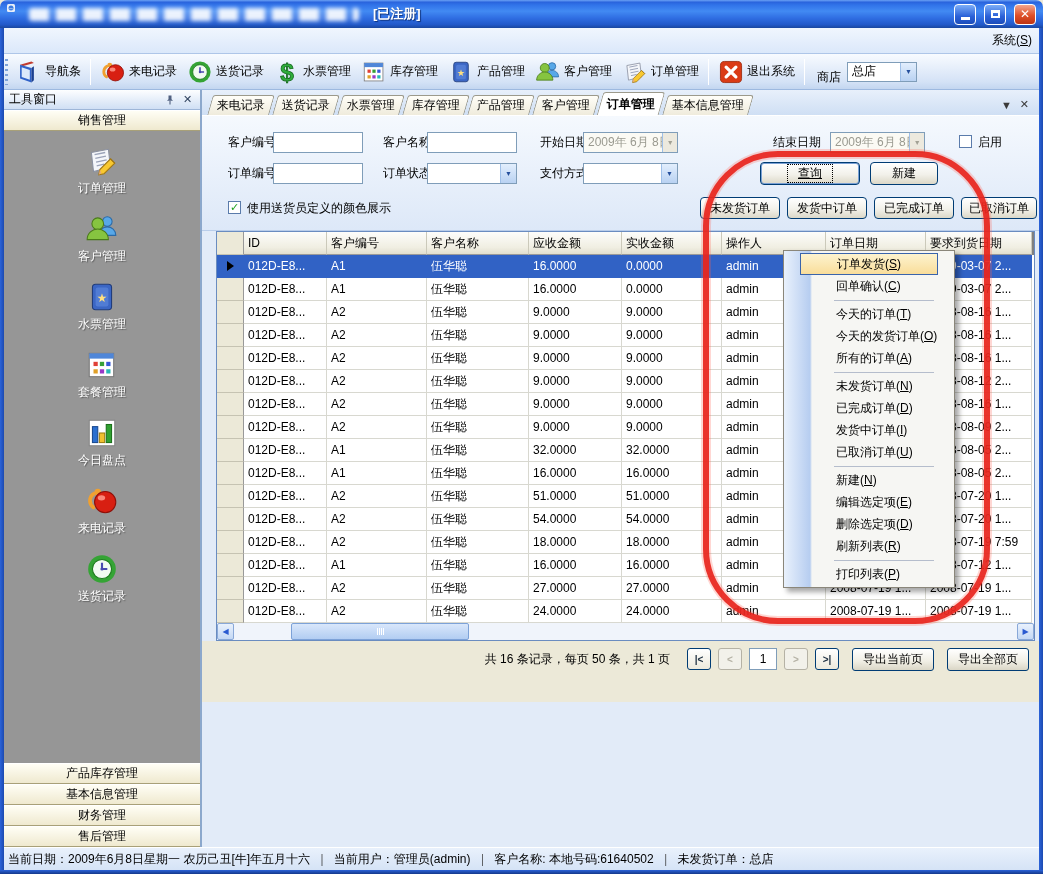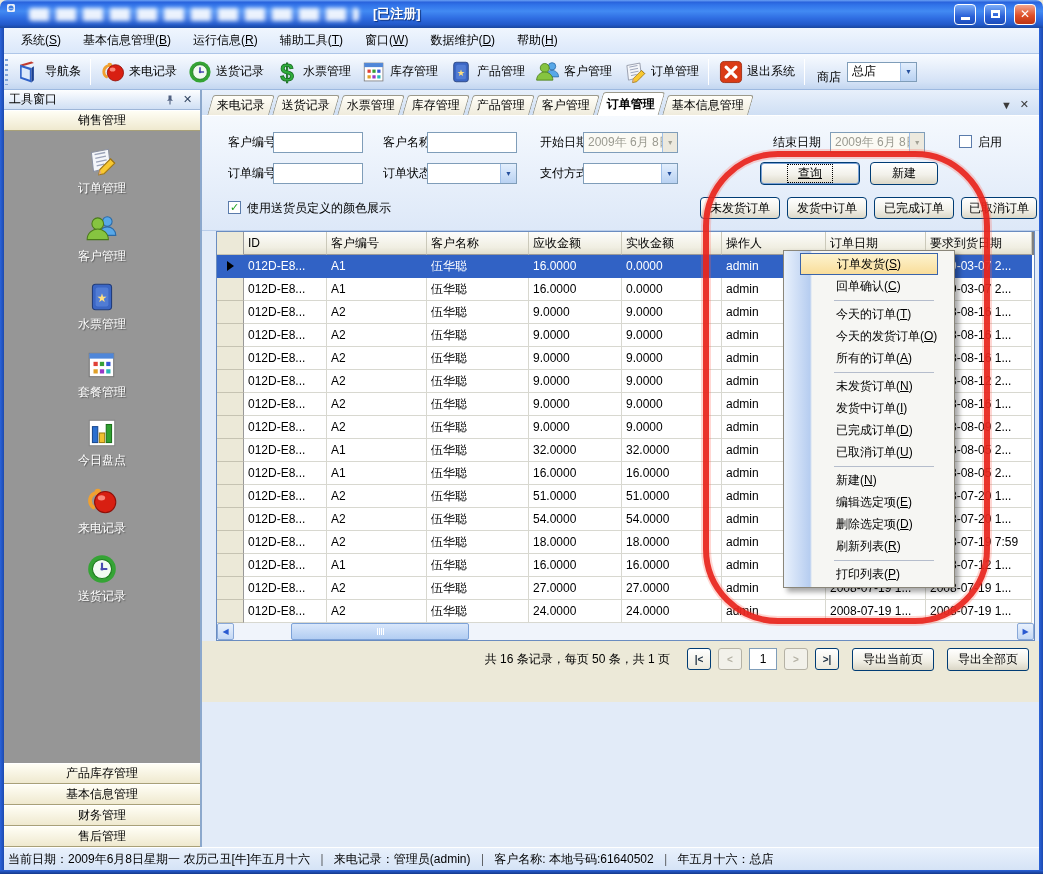--- a/index.html
+++ b/index.html
@@ -19,21 +19,21 @@
   .title-badge{color:#fff;font-weight:bold;font-size:13px;text-shadow:1px 1px 1px #10327a;margin-left:8px;}
   .title-spacer{flex:1;}
   .wbtn{width:22px;height:21px;border:1px solid #fff;border-radius:4px;color:#fff;display:flex;align-items:center;justify-content:center;font-size:12px;font-weight:bold;margin-left:2px;}
   .wbtn.minmax{background:linear-gradient(180deg,#7caef8,#2a61d8 60%,#1c4cba);}
   .wbtn.close{background:linear-gradient(180deg,#f2a58e,#de5029 55%,#bf3412);}
   .glyph-min{width:9px;height:3px;background:#fff;margin-top:9px;}
   .glyph-max{width:9px;height:8px;border:2px solid #fff;border-top-width:3px;}
 
   
   .menubar{position:absolute;left:0;top:28px;width:100%;height:26px;background:linear-gradient(180deg,#f0f6fe,#dbe8fa);
-    border-bottom:1px solid #aec6e8;display:flex;align-items:flex-end;padding-left:10px;font-size:12px;}
+    border-bottom:1px solid #aec6e8;display:flex;align-items:flex-end;padding-left:10px;font-size:12px;flex-direction:column;}
   .menubar .mitem{padding:0 11px;line-height:25px;color:#000;}
   .menubar u{text-decoration:underline;}
 
   
   .toolbar{position:absolute;left:0;top:54px;width:100%;height:36px;background:linear-gradient(180deg,#f8fbff,#d4e2f6 80%,#c3d6f0);
     border-bottom:1px solid #9db9e0;display:flex;align-items:center;padding-left:2px;font-size:12px;}
   .grip{width:7px;height:26px;margin:0 3px;background:repeating-linear-gradient(180deg,#7da2d8 0 2px,transparent 2px 5px);width:3px;}
   .titem{display:flex;align-items:center;gap:3px;padding:2px 5px;color:#000;}
   .tsep{width:1px;height:26px;background:#9ab4da;border-right:1px solid #fff;margin:0 4px;}
   .shop-label{margin:12px 6px 0 8px;font-family:Liberation Serif, serif;}
@@ -669,38 +669,38 @@
         <span class="pg-btn">&gt;|</span>
         <span class="pg-export">导出当前页</span>
         <span class="pg-export">导出全部页</span>
       </div>
     </div>
   </div>
 
   <div class="statusbar" id="statusbar">
       <span>当前日期：2009年6月8日星期一 农历己丑[牛]年五月十六</span>
       <span class="sep">｜</span>
-      <span>来电记录：管理员(admin)</span>
+      <span>当前用户：管理员(admin)</span>
       <span class="sep">｜</span>
       <span>客户名称: 本地号码:61640502</span>
       <span class="sep">｜</span>
-      <span>年五月十六：总店</span>
+      <span>未发货订单：总店</span>
     </div>
 
   <div class="ctxmenu" id="ctxmenu">
       <div class="mi selected">订单发货(<u>S</u>)</div>
       <div class="mi">回单确认(<u>C</u>)</div>
       <div class="msep"></div>
       <div class="mi">今天的订单(<u>T</u>)</div>
       <div class="mi">今天的发货订单(<u>O</u>)</div>
       <div class="mi">所有的订单(<u>A</u>)</div>
       <div class="msep"></div>
       <div class="mi">未发货订单(<u>N</u>)</div>
+      <div class="mi">已完成订单(<u>D</u>)</div>
       <div class="mi">发货中订单(<u>I</u>)</div>
-      <div class="mi">已完成订单(<u>D</u>)</div>
       <div class="mi">已取消订单(<u>U</u>)</div>
       <div class="msep"></div>
       <div class="mi">新建(<u>N</u>)</div>
       <div class="mi">编辑选定项(<u>E</u>)</div>
       <div class="mi">删除选定项(<u>D</u>)</div>
       <div class="mi">刷新列表(<u>R</u>)</div>
       <div class="msep"></div>
       <div class="mi">打印列表(<u>P</u>)</div>
     </div>
 

